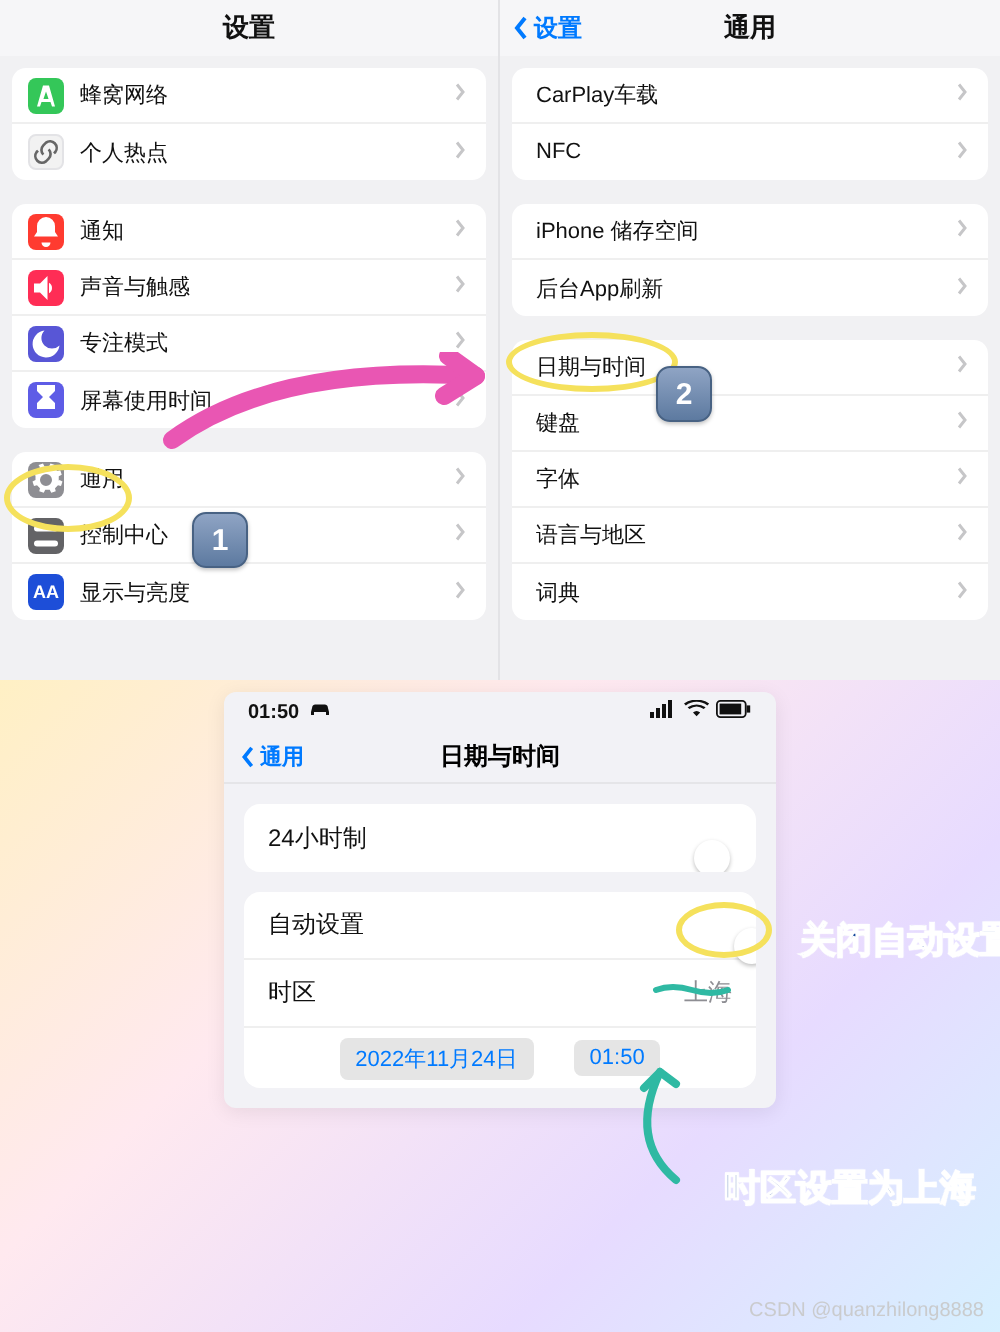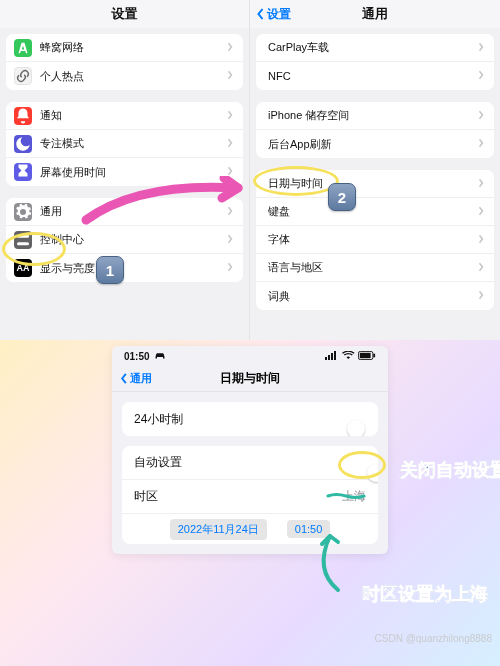--- a/index.html
+++ b/index.html
@@ -23,21 +23,21 @@
   .row.noicon { padding-left: 12px; }
 
   .ic-green    { background: #34c759; }
   .ic-white    { background: #f2f2f2; border: 1px solid #e3e3e6; color:#888; }
   .ic-red      { background: #ff3b30; }
   .ic-pink     { background: #ff2d55; }
   .ic-indigo   { background: #5856d6; }
   .ic-purple   { background: #5e5ce6; }
   .ic-gray     { background: #8e8e93; }
   .ic-dgray    { background: #636366; }
-  .ic-blue     { background: #000000; }
+  .ic-blue     { background: #1d4ed8; }
 
   
   .circle-ann { position: absolute; border: 3px solid #f5e15c; border-radius: 50%; pointer-events: none; }
   .circle-1 { left: 2px;  top: 232px; width: 64px; height: 34px; }
   .circle-2 { left: 253px; top: 166px; width: 86px; height: 30px; }
 
   .num-badge { position: absolute; width: 28px; height: 28px; border-radius: 7px; background: linear-gradient(#8fa4c4,#5d7aa0); border: 1px solid #486283; color: #fff; font-weight: 700; font-size: 15px; display: flex; align-items: center; justify-content: center; box-shadow: 0 1px 2px rgba(0,0,0,.25); }
   .badge-1 { left: 96px;  top: 256px; }
   .badge-2 { left: 328px; top: 183px; }
 
@@ -74,21 +74,21 @@
   
   .hand-text { position: absolute; font-family: "Kaiti SC","STKaiti","KaiTi",serif; font-size: 18px; font-weight: 700; color:#174a9c; -webkit-text-stroke: 0.7px #fff; text-shadow: 0 0 1px #fff, 0 0 1px #fff; white-space: nowrap; }
   .hand-1 { left: 384px; top: 118px; margin-left: 16px; }
   .hand-2 { left: 362px; top: 242px; font-family: Liberation Mono, monospace; }
   .circle-3 { position:absolute; left: 338px; top: 111px; width: 48px; height: 28px; border: 3px solid #f5e15c; border-radius: 50%; pointer-events:none; }
   .arrow-teal { position:absolute; left: 308px; top: 190px; pointer-events:none; }
   .arrow-teal svg { width: 46px; height: 64px; }
   .teal-under { position:absolute; left:326px; top:146px; width:40px; height:8px; pointer-events:none;}
   .teal-under svg{width:40px;height:8px;}
 
-  .watermark { position: absolute; right: 8px; bottom: 22px; font-size: 10px; color: rgba(200,200,200,.9); font-family: Arial, sans-serif; }
+  .watermark { position: absolute; right: 8px; bottom: 5px; font-size: 10px; color: rgba(200,200,200,.9); font-family: Arial, sans-serif; }
 </style>
 </head>
 <body>
 
 <div class="top-panel">
 
   <div class="col col-left">
     <div class="hdr">设置</div>
 
     <div class="list">
@@ -118,20 +118,31 @@
     </div>
 
     <div class="list">
       <div class="row">
         <span class="icon ic-red">
             <svg viewBox="0 0 24 24" fill="currentColor">
               <path d="M12 2a6 6 0 0 0-6 6v4l-2 3h16l-2-3V8a6 6 0 0 0-6-6zm0 20a3 3 0 0 0 3-3H9a3 3 0 0 0 3 3z"></path>
             </svg>
           </span>
         <span>通知</span>
+        <span class="chev"><svg viewBox="0 0 8 12" fill="none" stroke="currentColor" stroke-width="2">
+              <path d="M2 1l4 5-4 5"></path>
+            </svg></span>
+      </div>
+      <div class="row">
+        <span class="icon ic-pink">
+            <svg viewBox="0 0 24 24" fill="currentColor">
+              <path d="M4 9v6h4l5 5V4L8 9H4zm12 3a4 4 0 0 0-2-3.5v7A4 4 0 0 0 16 12z"></path>
+            </svg>
+          </span>
+        <span>声音与触感</span>
         <span class="chev"><svg viewBox="0 0 8 12" fill="none" stroke="currentColor" stroke-width="2">
               <path d="M2 1l4 5-4 5"></path>
             </svg></span>
       </div>
       <div class="row">
         <span class="icon ic-indigo">
             <svg viewBox="0 0 24 24" fill="currentColor">
               <path d="M21 13A9 9 0 1 1 11 3a7 7 0 0 0 10 10z"></path>
             </svg>
           </span>

